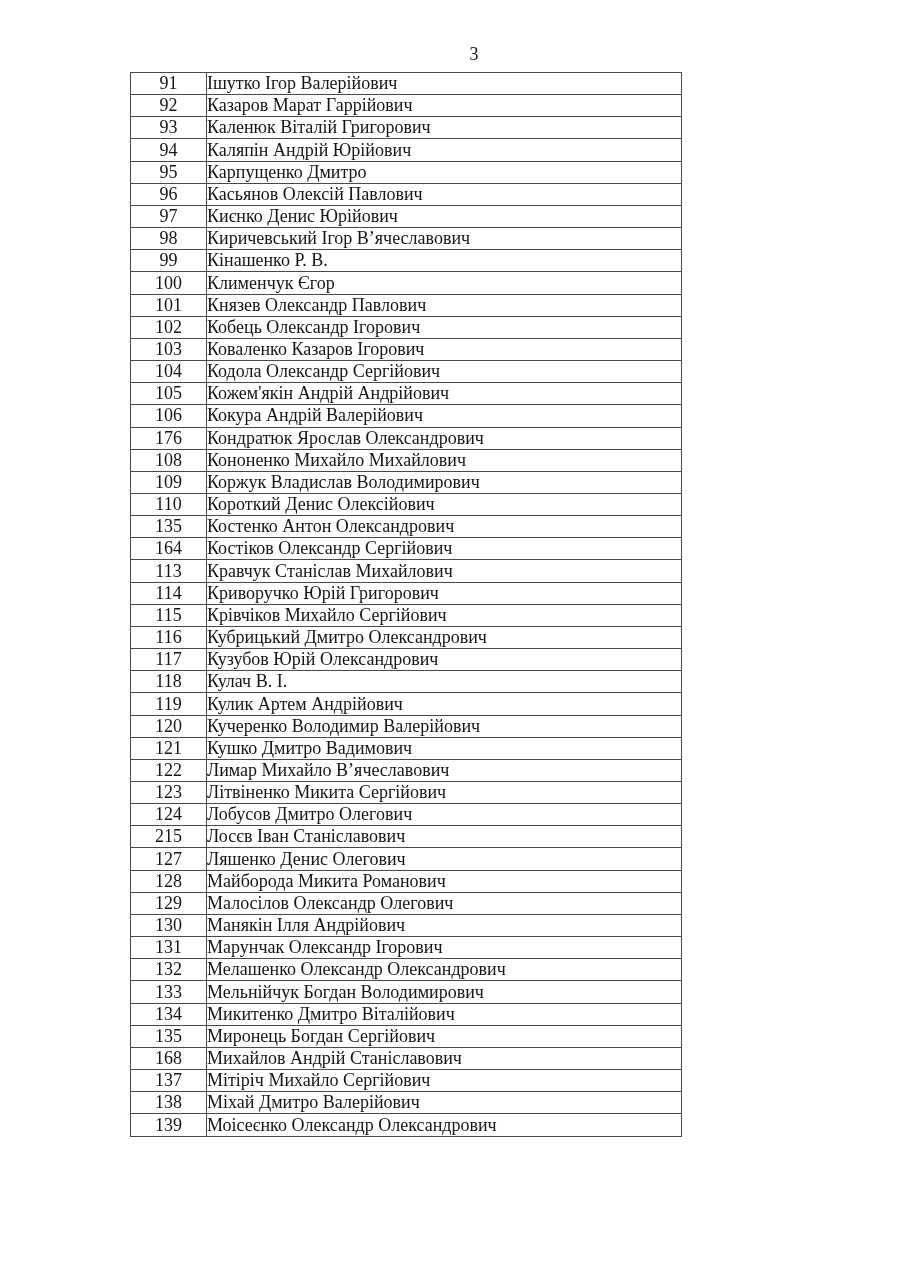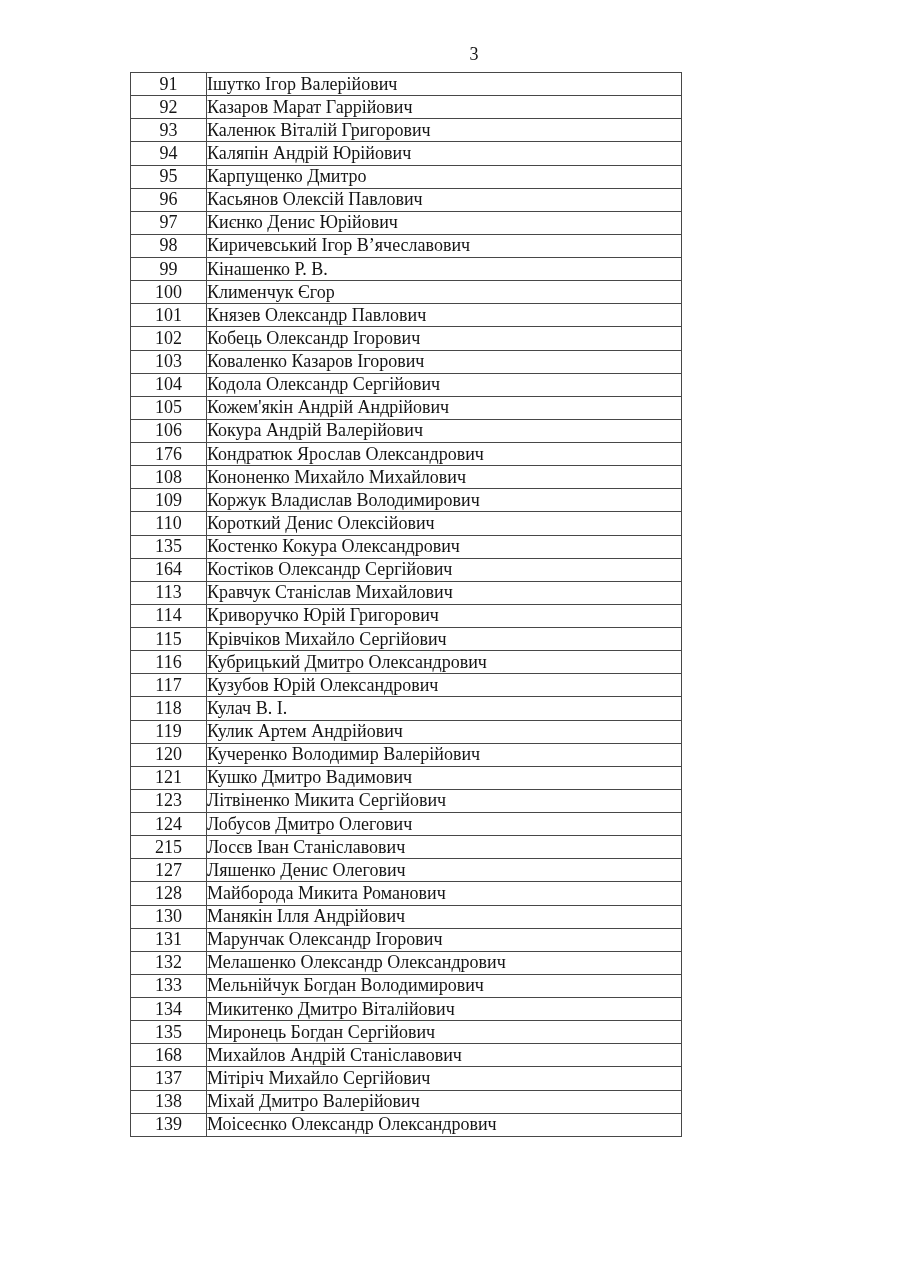--- a/index.html
+++ b/index.html
@@ -138,21 +138,21 @@
         <tr>
           <td class="num">109</td>
           <td class="name">Коржук Владислав Володимирович</td>
         </tr>
         <tr>
           <td class="num">110</td>
           <td class="name">Короткий Денис Олексійович</td>
         </tr>
         <tr>
           <td class="num">135</td>
-          <td class="name">Костенко Кокура Олександрович</td>
+          <td class="name">Костенко Антон Олександрович</td>
         </tr>
         <tr>
           <td class="num">164</td>
           <td class="name">Костіков Олександр Сергійович</td>
         </tr>
         <tr>
           <td class="num">113</td>
           <td class="name">Кравчук Станіслав Михайлович</td>
         </tr>
         <tr>
@@ -181,38 +181,46 @@
         </tr>
         <tr>
           <td class="num">120</td>
           <td class="name">Кучеренко Володимир Валерійович</td>
         </tr>
         <tr>
           <td class="num">121</td>
           <td class="name">Кушко Дмитро Вадимович</td>
         </tr>
         <tr>
+          <td class="num">122</td>
+          <td class="name">Лимар Михайло В’ячеславович</td>
+        </tr>
+        <tr>
           <td class="num">123</td>
           <td class="name">Літвіненко Микита Сергійович</td>
         </tr>
         <tr>
           <td class="num">124</td>
           <td class="name">Лобусов Дмитро Олегович</td>
         </tr>
         <tr>
           <td class="num">215</td>
           <td class="name">Лосєв Іван Станіславович</td>
         </tr>
         <tr>
           <td class="num">127</td>
           <td class="name">Ляшенко Денис Олегович</td>
         </tr>
         <tr>
           <td class="num">128</td>
           <td class="name">Майборода Микита Романович</td>
+        </tr>
+        <tr>
+          <td class="num">129</td>
+          <td class="name">Малосілов Олександр Олегович</td>
         </tr>
         <tr>
           <td class="num">130</td>
           <td class="name">Манякін Ілля Андрійович</td>
         </tr>
         <tr>
           <td class="num">131</td>
           <td class="name">Марунчак Олександр Ігорович</td>
         </tr>
         <tr>

